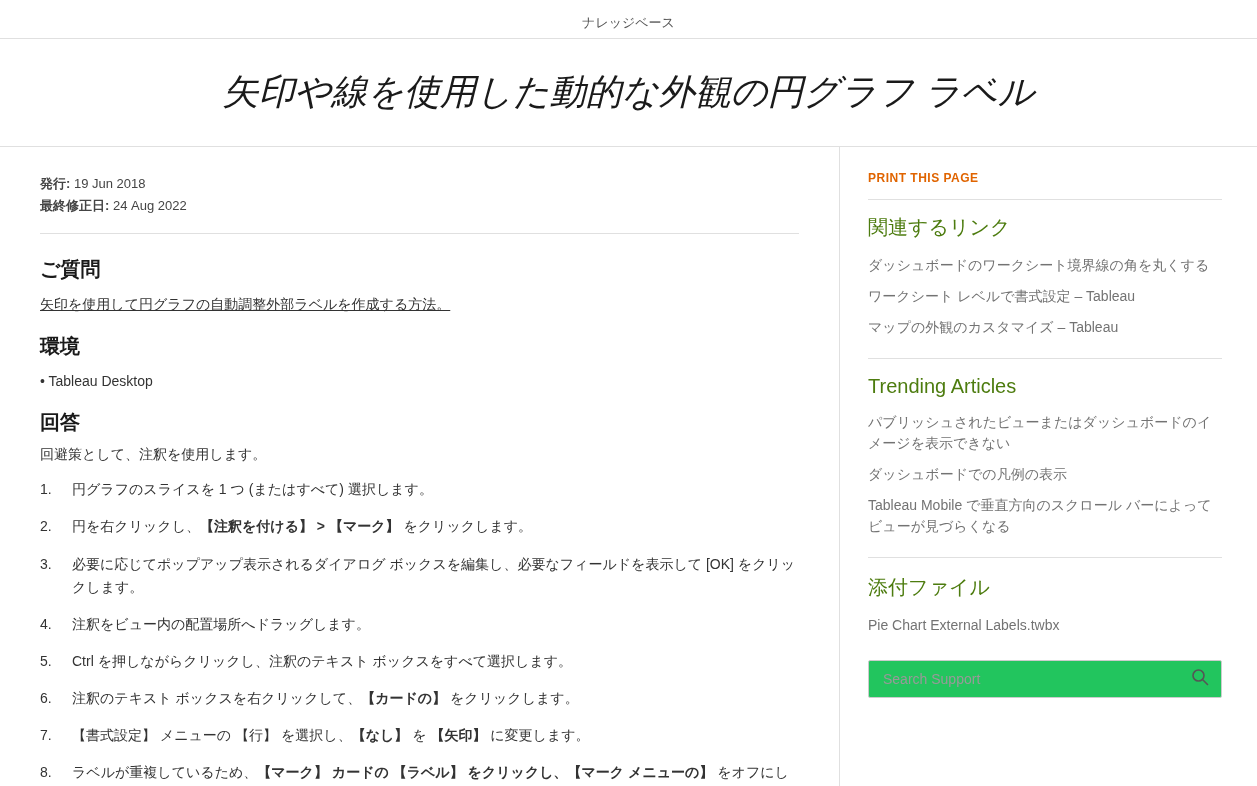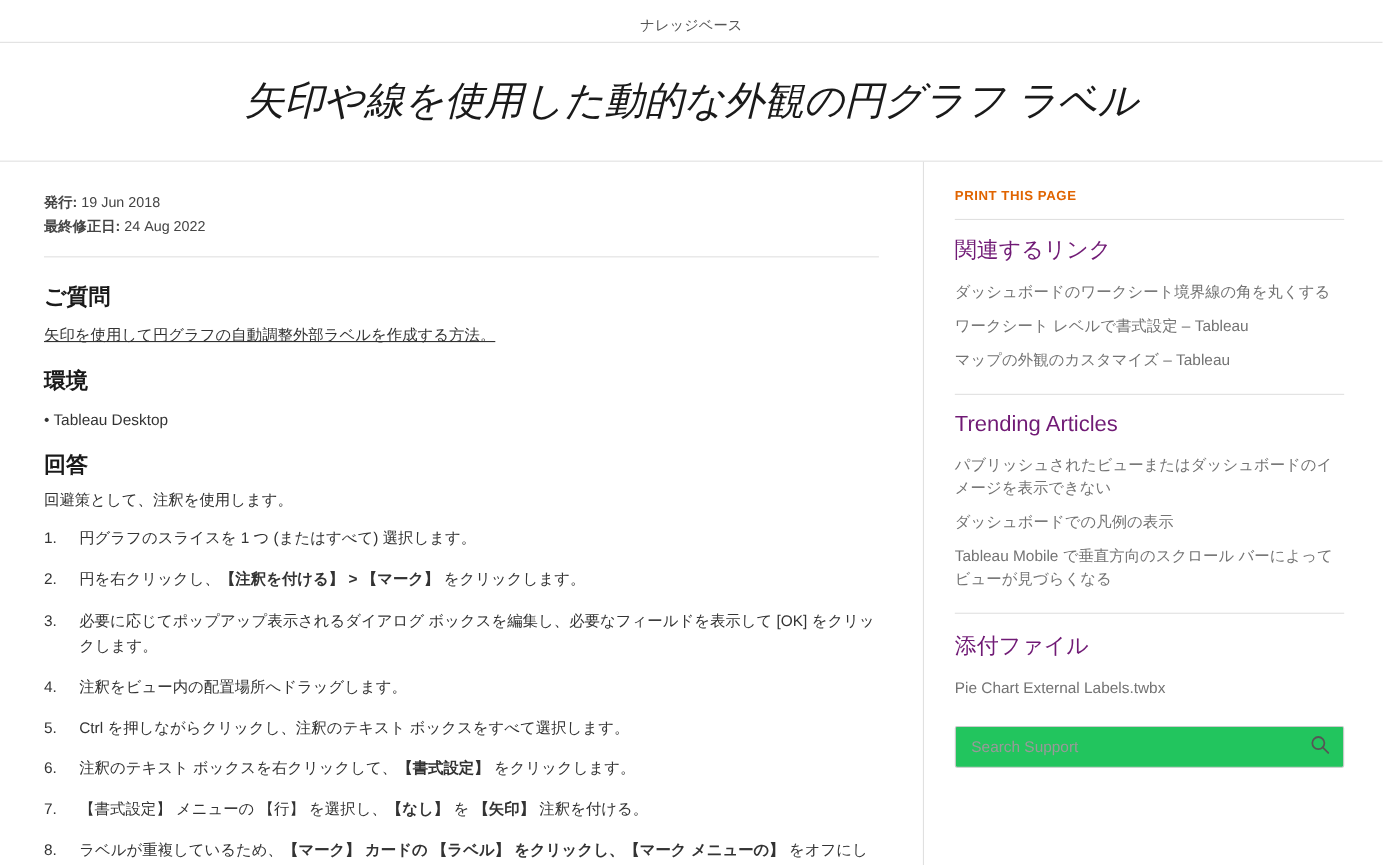--- a/index.html
+++ b/index.html
@@ -133,21 +133,21 @@
       display: block;
       margin-bottom: 14px;
       border-bottom: 1px solid #e0e0e0;
       padding-bottom: 14px;
       text-transform: uppercase;
     }
 
     .sidebar-section-title {
       font-size: 20px;
       font-weight: 400;
-      color: #701a75;
+      color: #4d7c0f;
       margin-bottom: 14px;
     }
 
     .sidebar-link {
       display: block;
       color: #737373;
       text-decoration: none;
       font-size: 14px;
       line-height: 1.5;
       margin-bottom: 10px;
@@ -255,28 +255,28 @@
       </li>
 
       <li>
         <span class="step-num">5.</span>
         <span>Ctrl を押しながらクリックし、注釈のテキスト ボックスをすべて選択します。</span>
       </li>
 
       <li>
         <span class="step-num">6.</span>
         <span>
-          <span>注釈のテキスト ボックスを右クリックして、</span><strong>【書式設定】</strong><span> をクリックします。</span>
+          <span>注釈のテキスト ボックスを右クリックして、</span><strong>【カードの】</strong><span> をクリックします。</span>
         </span>
       </li>
 
       <li>
         <span class="step-num">7.</span>
         <span>
-          <span>【書式設定】 メニューの 【行】 を選択し、</span><strong>【なし】</strong><span> を </span><strong>【矢印】</strong><span> 注釈を付ける。</span>
+          <span>【書式設定】 メニューの 【行】 を選択し、</span><strong>【なし】</strong><span> を </span><strong>【矢印】</strong><span> に変更します。</span>
         </span>
       </li>
 
       <li>
         <span class="step-num">8.</span>
         <span>
           <span>ラベルが重複しているため、</span><strong>【マーク】 カードの 【ラベル】 をクリックし、【マーク メニューの】</strong><span> をオフにして通常のマーク ラベルを無効にします。</span>
         </span>
       </li>
     </ol>

